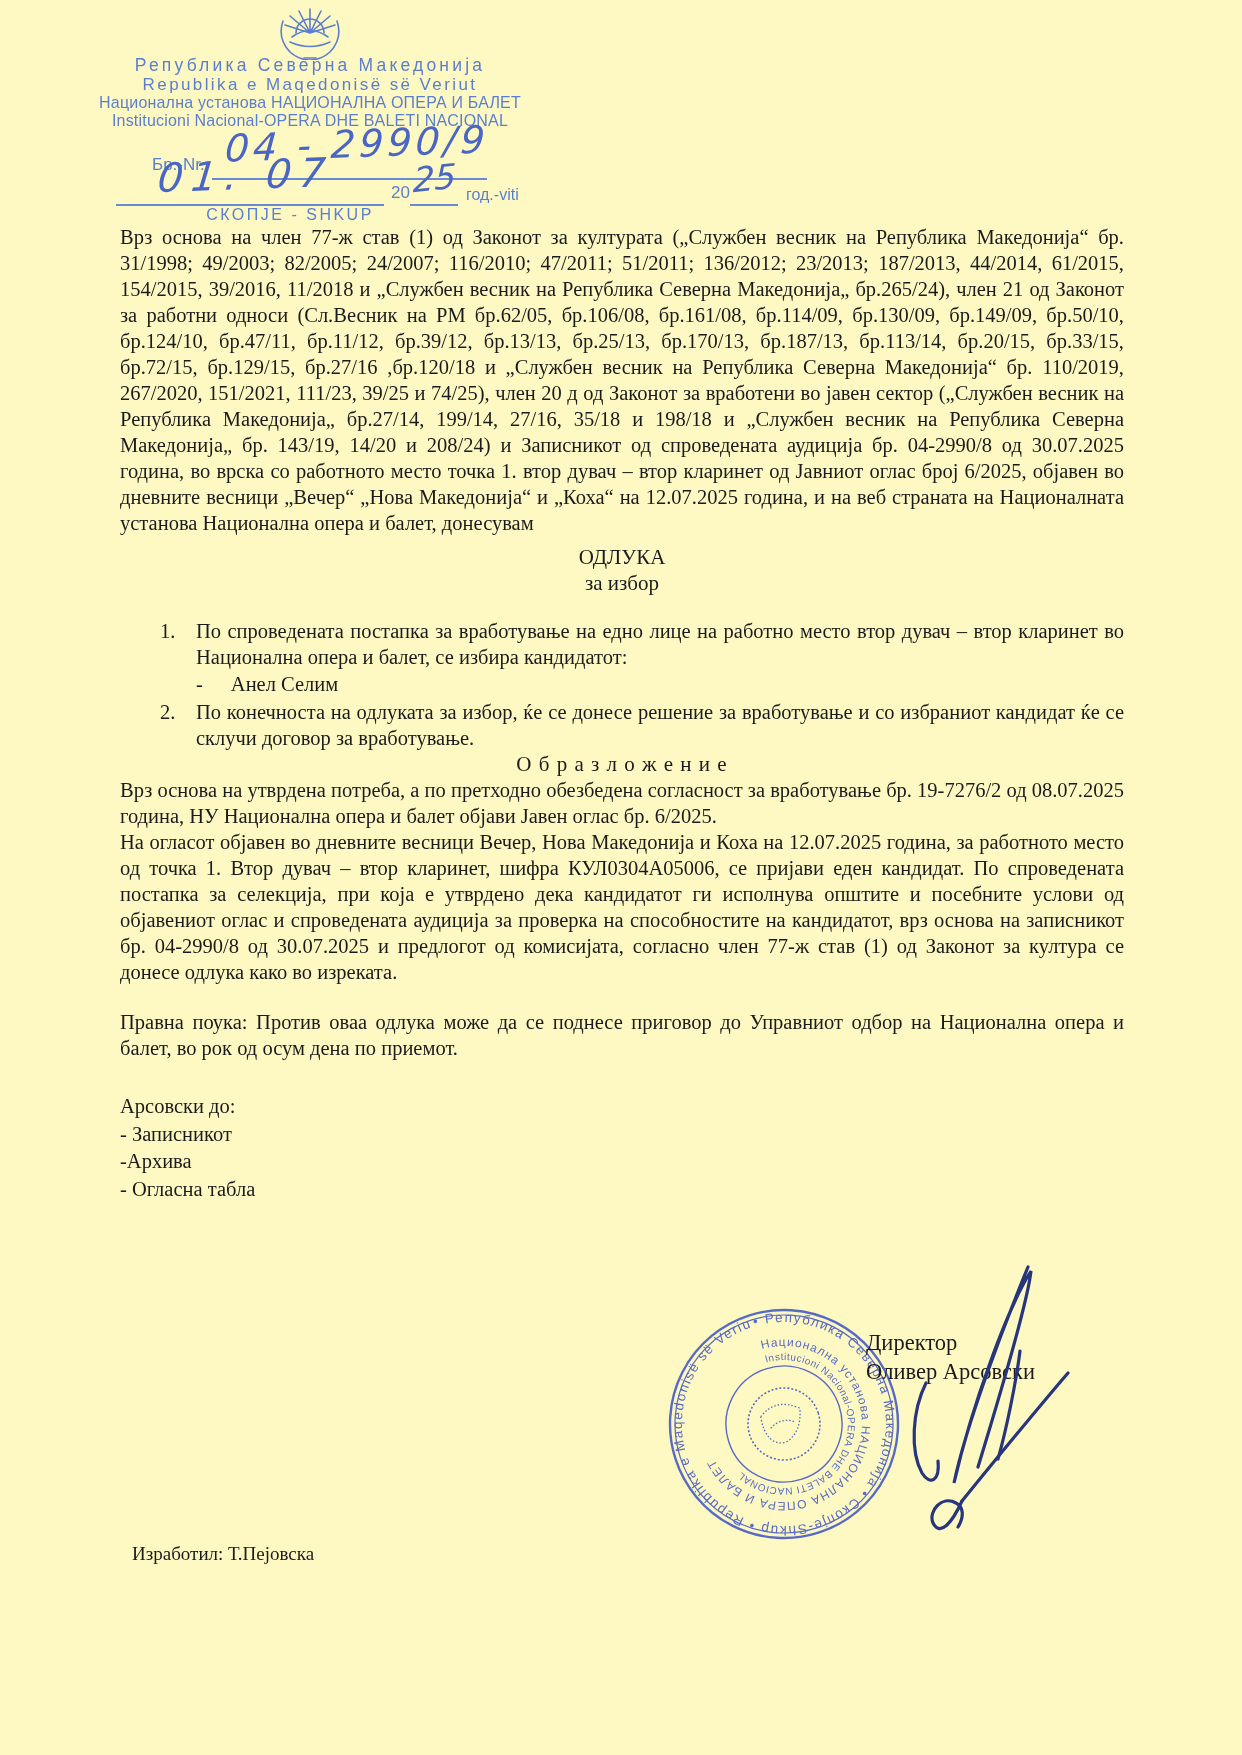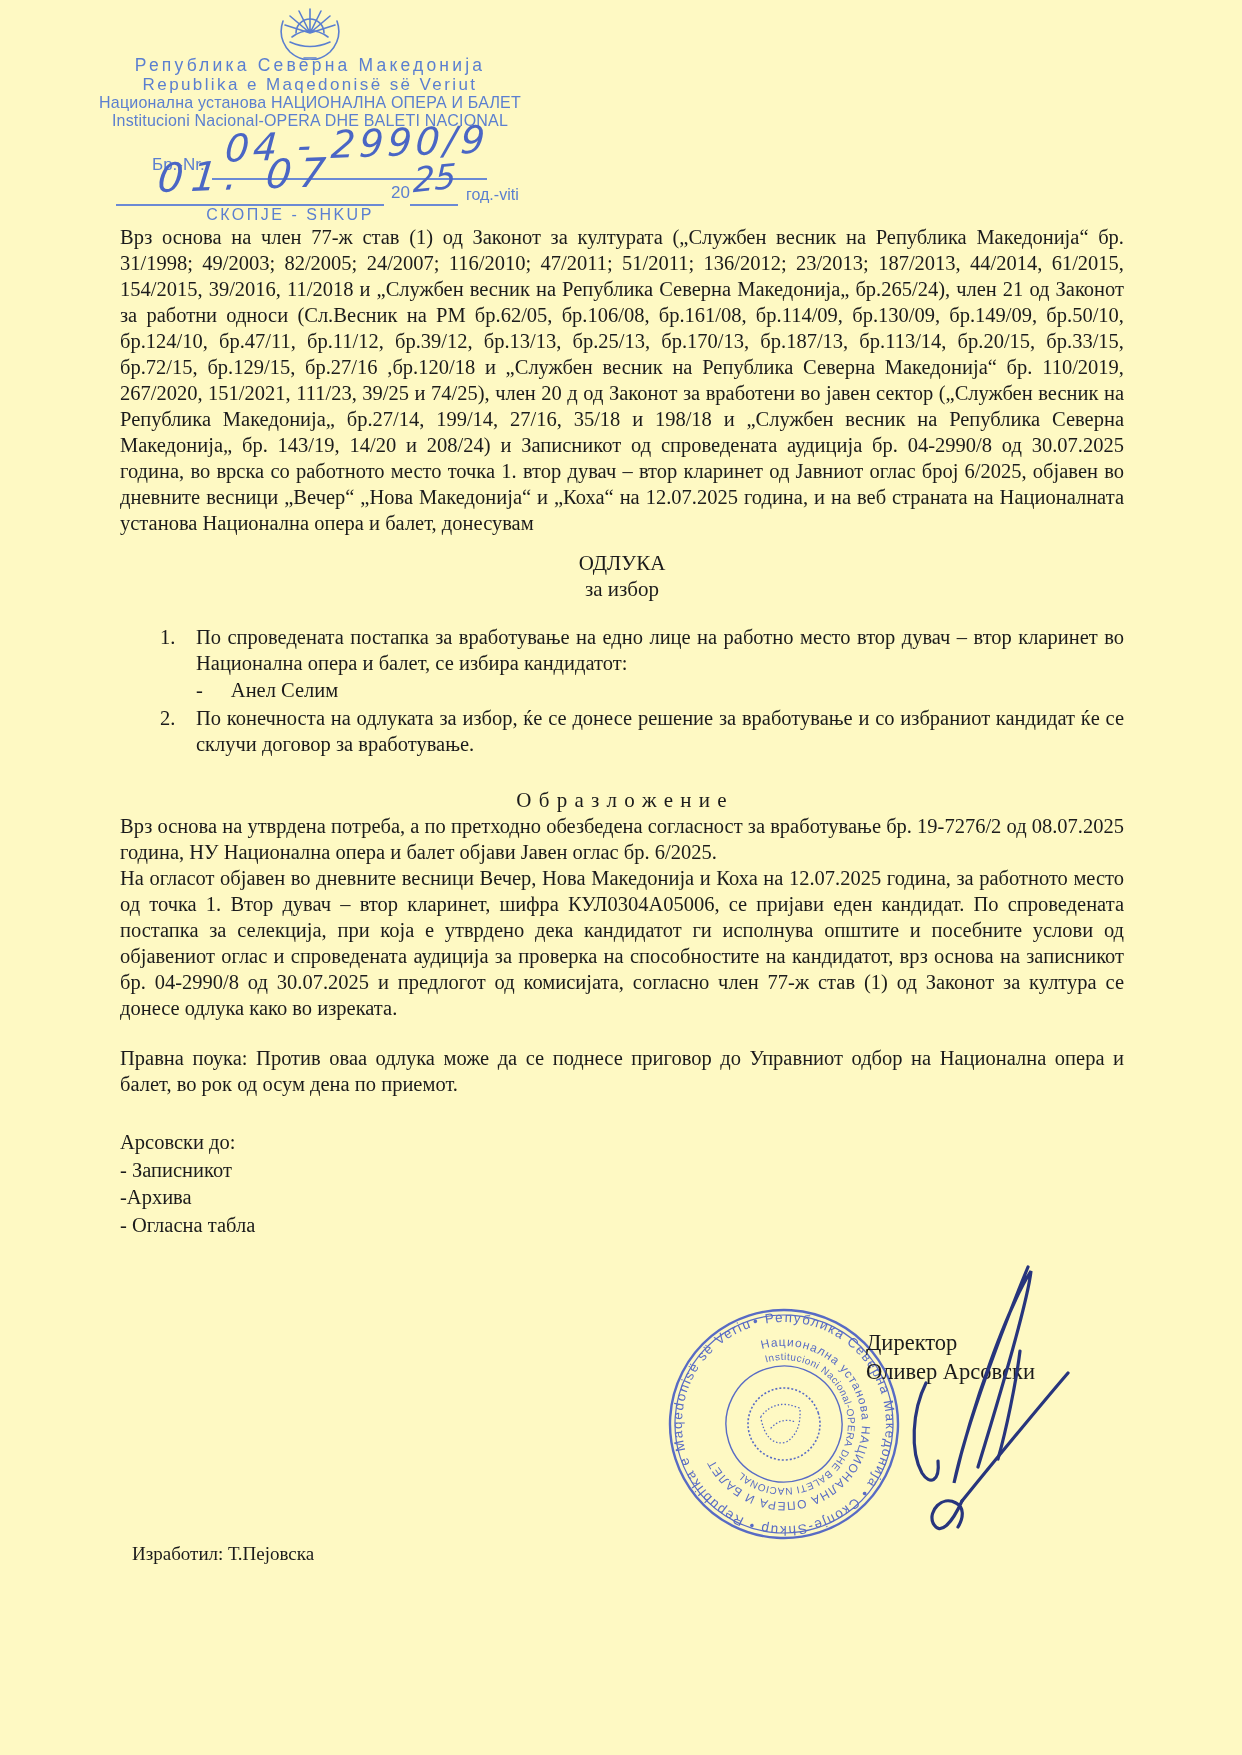--- a/index.html
+++ b/index.html
@@ -27,28 +27,28 @@
   .year-printed{position:absolute;left:391px;top:183px;font-family:"Liberation Sans",sans-serif;font-size:17px;color:#5b7fd0;}
   .year-hw{position:absolute;left:413px;top:158px;font-size:34px;transform:rotate(-6deg) skewX(-8deg);}
   .year-underline{position:absolute;left:410px;top:204px;width:48px;border-bottom:2px solid #6b8ad4;}
   .year-suffix{position:absolute;left:466px;top:186px;font-family:"Liberation Sans",sans-serif;font-size:16px;color:#5b7fd0;}
   .city-line{position:absolute;left:140px;top:206px;width:300px;text-align:center;
     font-family:"Liberation Sans",sans-serif;font-size:16px;letter-spacing:2.5px;color:#5b7fd0;}
   
   .content{position:absolute;left:120px;top:224px;width:1004px;}
   .para{text-align:justify;font-size:20.5px;line-height:26px;}
   .heading{ text-align:center;font-size:21px;line-height:26px;}
-  .decision-title{margin-top:14px;}
+  .decision-title{margin-top:8px;}
   .decision-sub{margin-bottom:20px;}
   .olist{margin-top:22px;}
   .olist-row{display:flex;margin:0;}
   .olist-num{width:36px;padding-left:40px;flex:0 0 auto;font-size:20.5px;line-height:26px;}
   .olist-text{flex:1;text-align:justify;font-size:20.5px;line-height:26px;}
   .cand-row{padding-left:76px;display:flex;gap:28px;font-size:20.5px;line-height:27px;margin:1px 0;}
-  .rationale-title{margin-top:30px;letter-spacing:1px;}
+  .rationale-title{letter-spacing:1px;}
   .legal{margin-top:24px;}
   .delivered{margin-top:32px;font-size:20.5px;line-height:27.5px;}
   
   .stamp{position:absolute;left:660px;top:1298px;width:248px;height:252px;opacity:0.92;}
   .director{position:absolute;left:866px;top:1328px;font-size:22.5px;line-height:29px;}
   .sign{position:absolute;left:900px;top:1255px;width:210px;height:300px;}
   .prepared{position:absolute;left:132px;top:1543px;font-size:19px;}
 </style>
 </head>
 <body>

